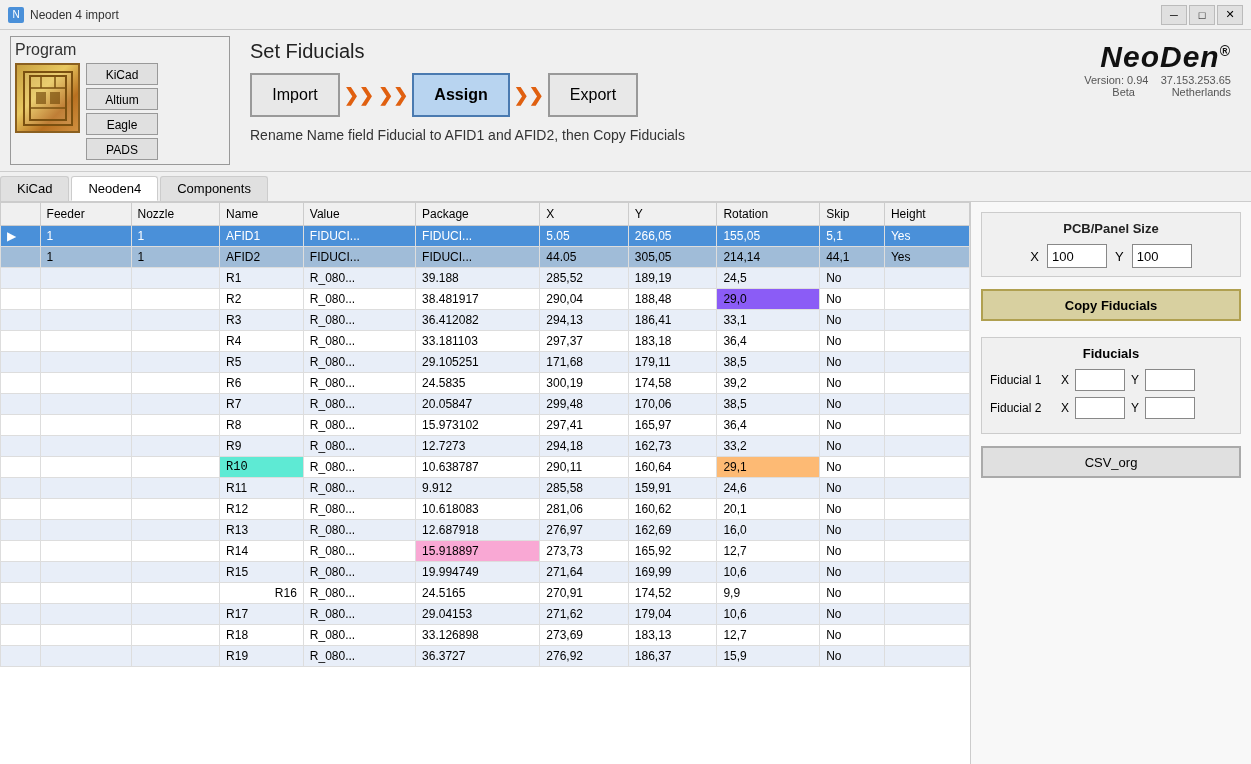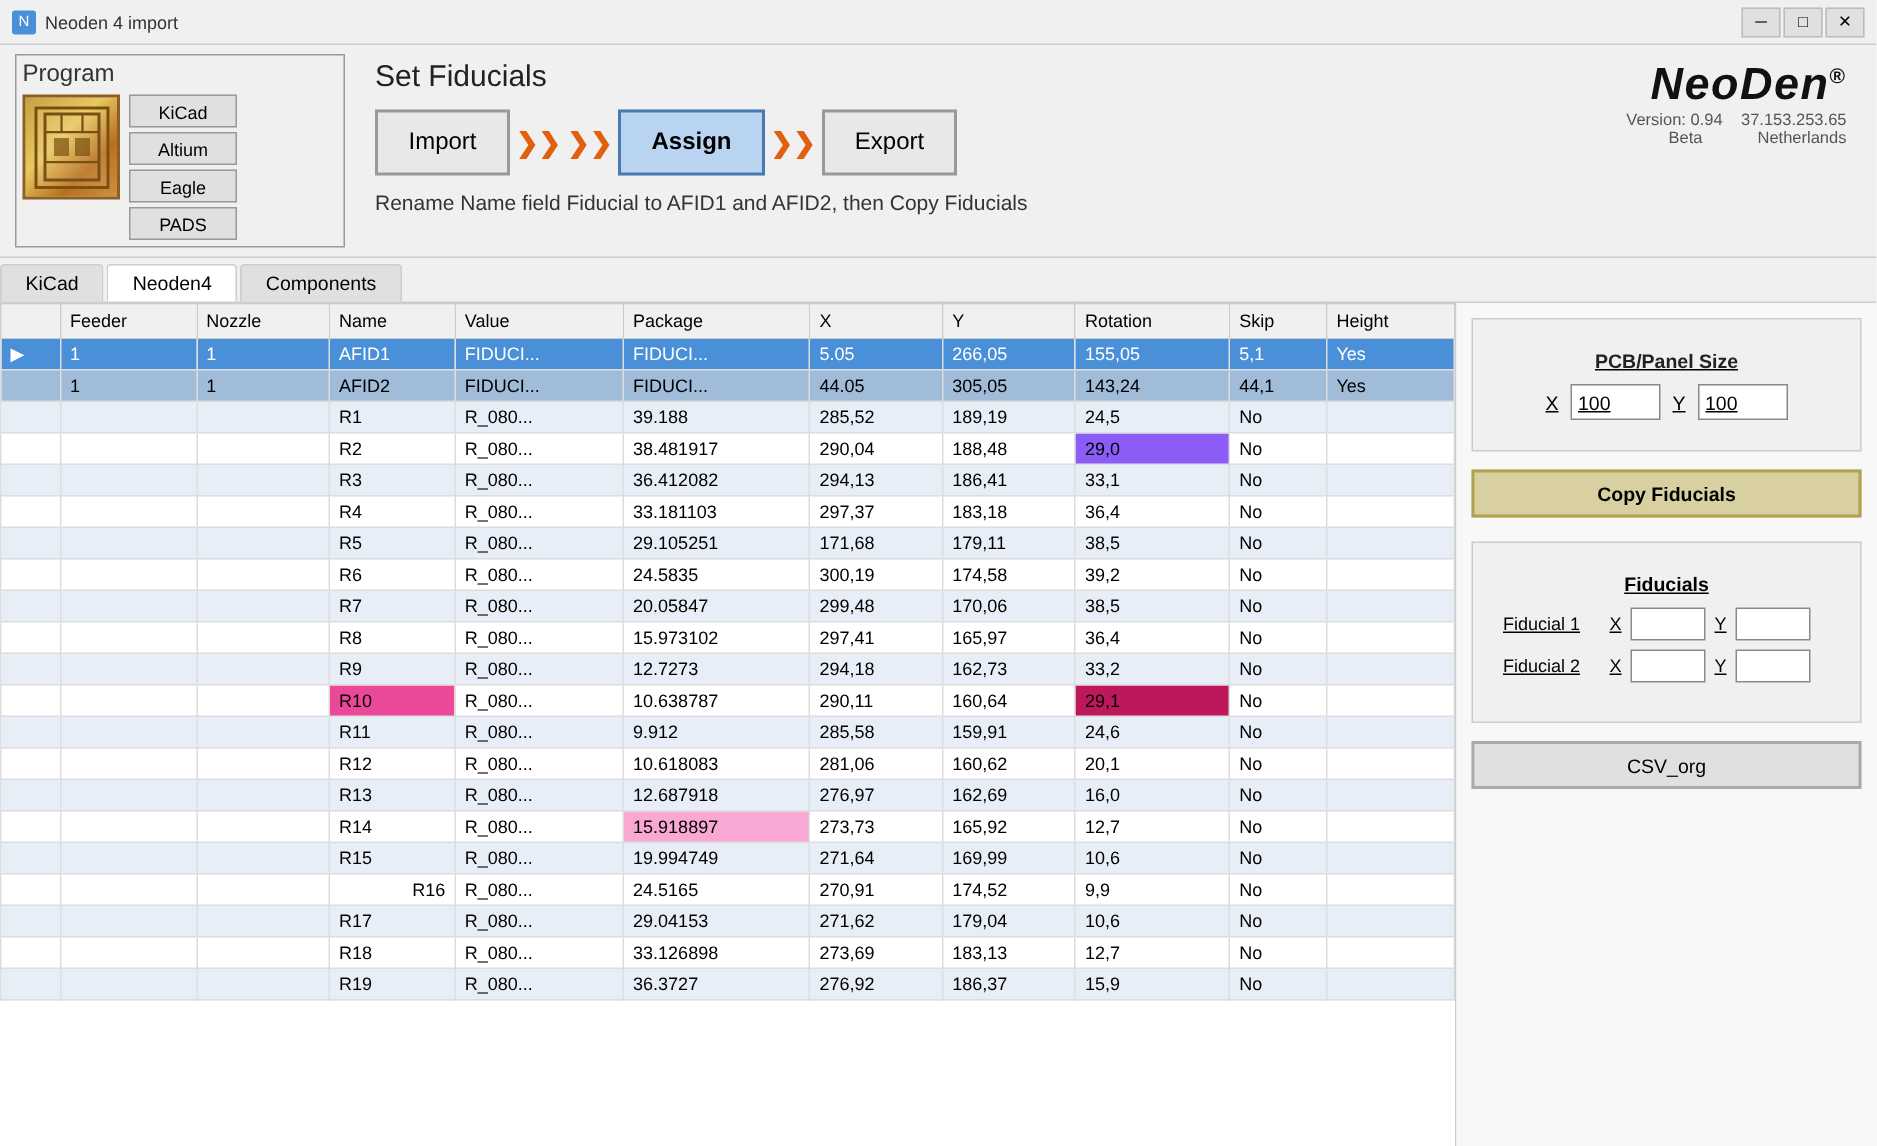--- a/index.html
+++ b/index.html
@@ -223,22 +223,21 @@
       background: #f8f8f8;
       display: flex;
       flex-direction: column;
       gap: 12px;
       overflow-y: auto;
     }
 
     .panel-section {
       background: #f0f0f0;
       border: 1px solid #ccc;
-      padding: 20px;
-      text-decoration: underline;
+      padding: 8px;
     }
     .panel-section-title {
       font-size: 13px;
       font-weight: bold;
       margin-bottom: 8px;
       text-align: center;
       color: #222;
     }
 
     .pcb-size-row {
@@ -426,21 +425,21 @@
               </tr>
               <tr style="background: rgb(160, 188, 216);">
                 <td style="background: rgb(160, 188, 216); color: rgb(0, 0, 0);"></td>
                 <td style="background: rgb(160, 188, 216); color: rgb(0, 0, 0);">1</td>
                 <td style="background: rgb(160, 188, 216); color: rgb(0, 0, 0);">1</td>
                 <td style="background: rgb(160, 188, 216); color: rgb(0, 0, 0);">AFID2</td>
                 <td style="background: rgb(160, 188, 216); color: rgb(0, 0, 0);">FIDUCI...</td>
                 <td style="background: rgb(160, 188, 216); color: rgb(0, 0, 0);">FIDUCI...</td>
                 <td style="background: rgb(160, 188, 216); color: rgb(0, 0, 0);">44.05</td>
                 <td style="background: rgb(160, 188, 216); color: rgb(0, 0, 0);">305,05</td>
-                <td style="background: rgb(160, 188, 216); color: rgb(0, 0, 0);">143,24</td>
+                <td style="background: rgb(160, 188, 216); color: rgb(0, 0, 0);">214,14</td>
                 <td style="background: rgb(160, 188, 216); color: rgb(0, 0, 0);">44,1</td>
                 <td style="background: rgb(160, 188, 216); color: rgb(0, 0, 0);">Yes</td>
               </tr>
               <tr>
                 <td style="background: rgb(232, 238, 248);"></td>
                 <td style="background: rgb(232, 238, 248);"></td>
                 <td style="background: rgb(232, 238, 248);"></td>
                 <td style="background: rgb(232, 238, 248);">R1</td>
                 <td style="background: rgb(232, 238, 248);">R_080...</td>
                 <td style="background: rgb(232, 238, 248);">39.188</td>
@@ -551,26 +550,26 @@
                 <td style="background: rgb(232, 238, 248);">294,18</td>
                 <td style="background: rgb(232, 238, 248);">162,73</td>
                 <td style="background: rgb(232, 238, 248);">33,2</td>
                 <td style="background: rgb(232, 238, 248);">No</td>
                 <td style="background: rgb(232, 238, 248);"></td>
               </tr>
               <tr>
                 <td style="background: rgb(255, 255, 255);"></td>
                 <td style="background: rgb(255, 255, 255);"></td>
                 <td style="background: rgb(255, 255, 255);"></td>
-                <td style="background: #ec4899;">R10</td>
+                <td style="background: #5eead4; font-family: Liberation Mono, monospace;">R10</td>
                 <td style="background: rgb(255, 255, 255);">R_080...</td>
                 <td style="background: rgb(255, 255, 255);">10.638787</td>
                 <td style="background: rgb(255, 255, 255);">290,11</td>
                 <td style="background: rgb(255, 255, 255);">160,64</td>
-                <td style="background: #be185d;">29,1</td>
+                <td style="background: #fdba74;">29,1</td>
                 <td style="background: rgb(255, 255, 255);">No</td>
                 <td style="background: rgb(255, 255, 255);"></td>
               </tr>
               <tr>
                 <td style="background: rgb(232, 238, 248);"></td>
                 <td style="background: rgb(232, 238, 248);"></td>
                 <td style="background: rgb(232, 238, 248);"></td>
                 <td style="background: rgb(232, 238, 248);">R11</td>
                 <td style="background: rgb(232, 238, 248);">R_080...</td>
                 <td style="background: rgb(232, 238, 248);">9.912</td>

